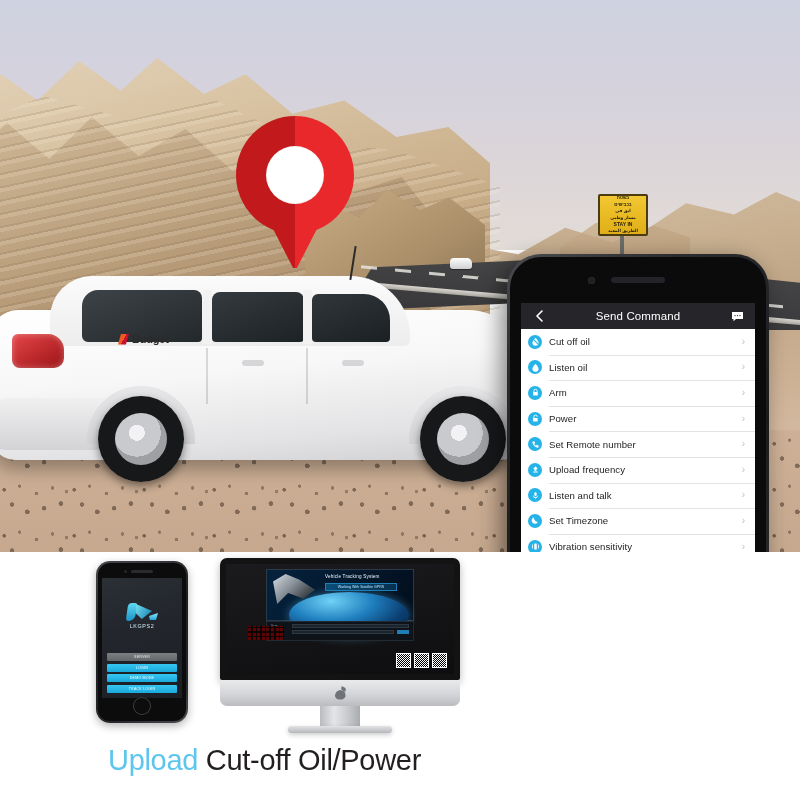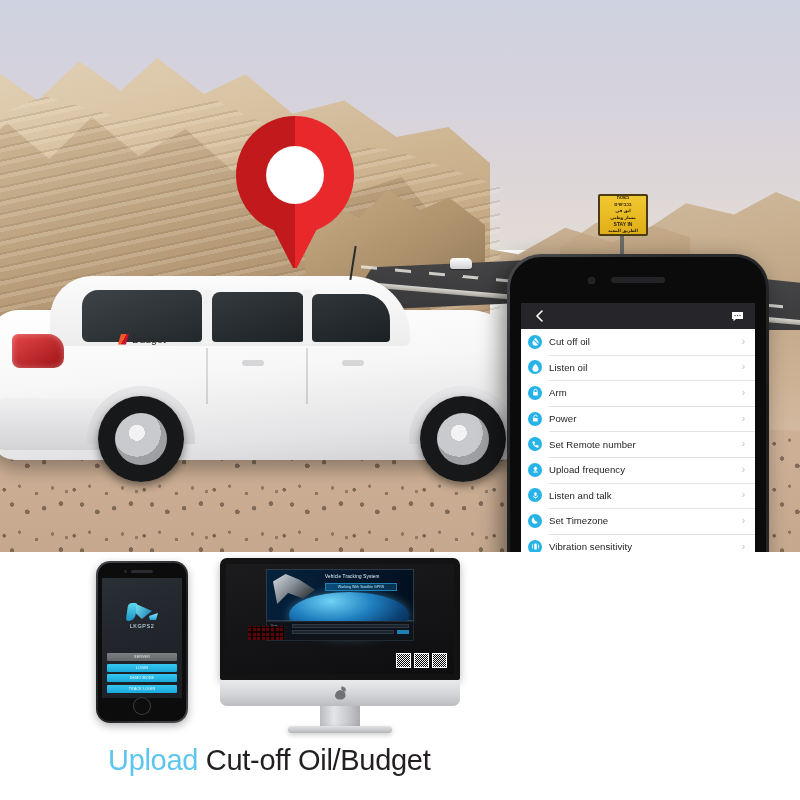--- a/index.html
+++ b/index.html
@@ -140,21 +140,21 @@
   .wheel.w2 { left:430px; }
   .arch {
     position:absolute; top:118px; width:108px; height:58px; border-radius:60px 60px 0 0;
     background:linear-gradient(180deg,#e7e7e9,#d2d2d5);
   }
   .arch.a1{ left:97px; } .arch.a2{ left:419px; }
   .door-line { position:absolute; top:80px; width:2px; height:56px; background:rgba(0,0,0,.13); }
   .handle { position:absolute; top:92px; width:22px; height:6px; border-radius:3px; background:#d6d6d9; }
   .badge-budget {
     position:absolute; left:118px; top:330px; width:66px; height:18px;
-    font-size:11px; font-weight:normal; color:#2b2b2b; letter-spacing:-.2px;
+    font-size:11px; font-weight:bold; color:#2b2b2b; letter-spacing:-.2px;
     display:flex; align-items:center; gap:3px;
   }
   .badge-budget .slash {
     width:11px; height:11px; background:linear-gradient(120deg,#f05a22 50%,#c8102e 50%);
     clip-path:polygon(28% 0,100% 0,72% 100%,0 100%);
   }
   .antenna {
     position:absolute; left:352px; top:246px; width:2px; height:34px;
     background:#2b2b2b; transform:rotate(9deg);
   }
@@ -448,20 +448,21 @@
       <div class="speaker"></div>
 
       <div class="screen">
 
         <div class="navbar">
           <div class="nav-back">
             <svg width="7" height="12" viewBox="0 0 7 12" aria-hidden="true">
               <path d="M6 1 L1 6 L6 11" fill="none" stroke="#ffffff" stroke-width="1.6" stroke-linecap="round" stroke-linejoin="round"></path>
             </svg>
           </div>
+          <div class="nav-title">Send Command</div>
           <div class="nav-chat">
             <svg width="13" height="11" viewBox="0 0 13 11" aria-hidden="true">
               <path d="M1 1 H12 V8 H5 L2.5 10.2 V8 H1 Z" fill="#ffffff"></path>
               <circle cx="4" cy="4.6" r=".7" fill="#26262a"></circle>
               <circle cx="6.5" cy="4.6" r=".7" fill="#26262a"></circle>
               <circle cx="9" cy="4.6" r=".7" fill="#26262a"></circle>
             </svg>
           </div>
         </div>
 
@@ -658,17 +659,17 @@
         <span class="apple-logo">
           <span class="leaf"></span>
             <span class="body"></span>
         </span>
       </div>
       <div class="imac-neck"></div>
       <div class="imac-foot"></div>
     </div>
 
     <div class="caption">
-      <span class="hl">Upload</span><span> Cut-off Oil/Budget</span>
+      <span class="hl">Upload</span><span> Cut-off Oil/Power</span>
     </div>
 
   </div>
 </div>
 
 </body></html>

